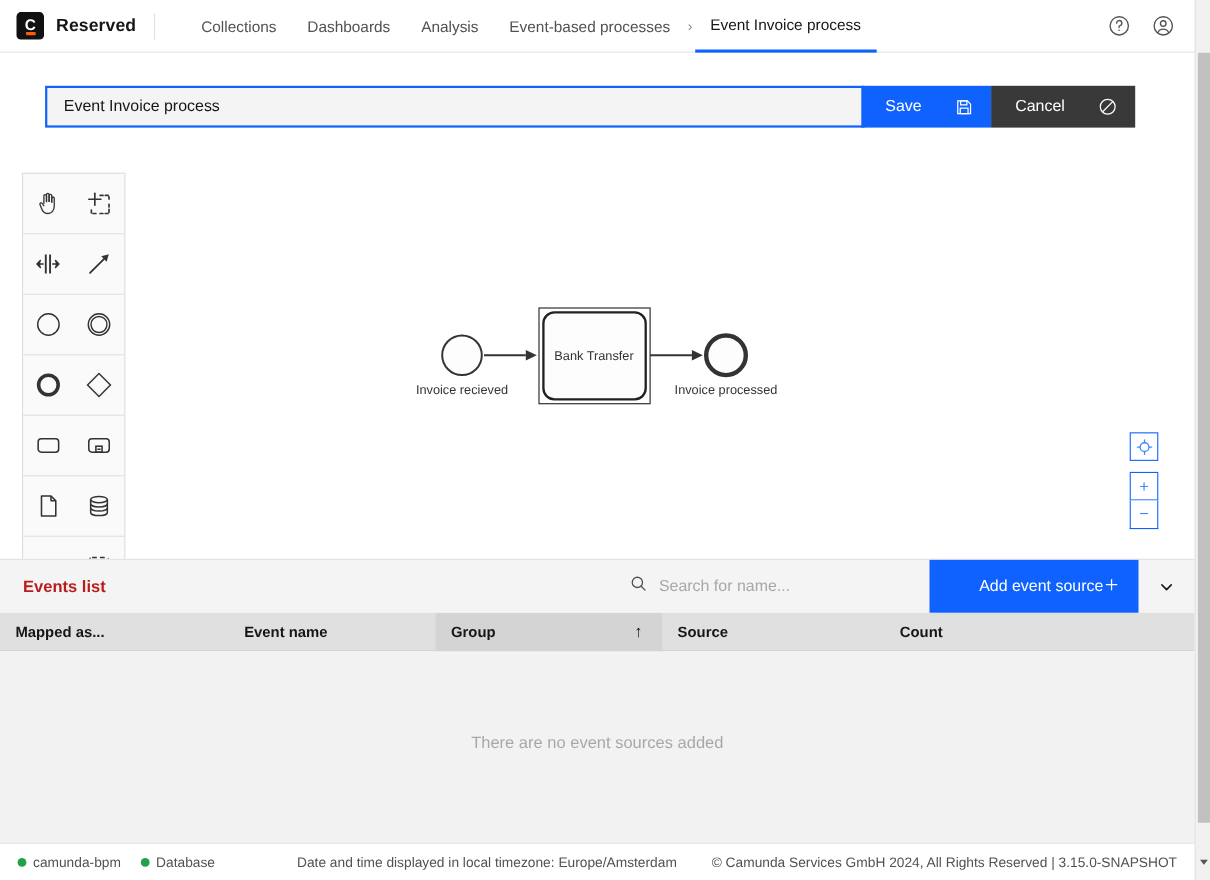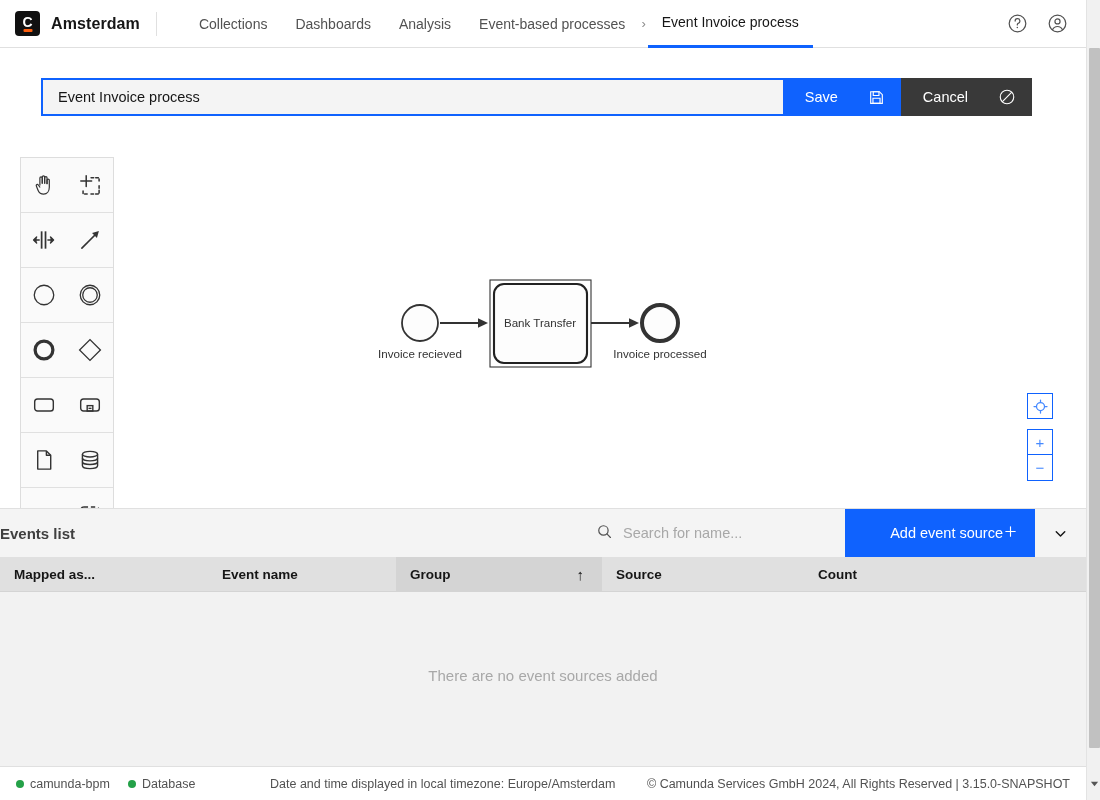--- a/index.html
+++ b/index.html
@@ -112,23 +112,23 @@
 
   
   .events-panel {
     position: absolute; top: 508px; left: 0; width: 1086px; height: 258px;
     background: #f4f4f4; border-top: 1px solid #e0e0e0;
   }
   .events-head {
     height: 48px; display: flex; align-items: center; background: #f4f4f4;
     position: relative;
   }
-  .events-title { font-size: 15px; font-weight: bold; color: #404040; padding-left: 0; }
+  .events-title { font-size: 15px; font-weight: bold; color: #b91c1c; padding-left: 21px; }
   .search-box {
-    position: absolute; left: 596px; top: 0; height: 48px; width: 245px;
+    position: absolute; left: 572px; top: 0; height: 48px; width: 245px;
     display: flex; align-items: center; gap: 10px;
   }
   .search-input {
     border: none; background: transparent; outline: none; font-size: 14.5px;
     color: #161616; width: 195px; font-family: "Liberation Sans", sans-serif;
   }
   .search-input::placeholder { color: #a8a8a8; }
   .add-btn {
     position: absolute; left: 845px; top: 0; height: 48px; width: 190px;
     background: #0f62fe; color: #fff; border: none; cursor: pointer;
@@ -186,21 +186,21 @@
 <body>
 
 <div id="app">
 
   <div class="header">
     <div class="brand">
       <div class="logo-mark">
         <span class="logo-c">C</span>
         <span class="logo-bar"></span>
       </div>
-      <span class="brand-name">Amsterdam</span>
+      <span class="brand-name">Reserved</span>
     </div>
     <div class="brand-divider"></div>
 
     <div class="nav">
       <div class="nav-item">Collections</div>
       <div class="nav-item">Dashboards</div>
       <div class="nav-item">Analysis</div>
       <div class="nav-item">Event-based processes</div>
       <div class="breadcrumb-sep">›</div>
       <div class="nav-item active">Event Invoice process</div>

